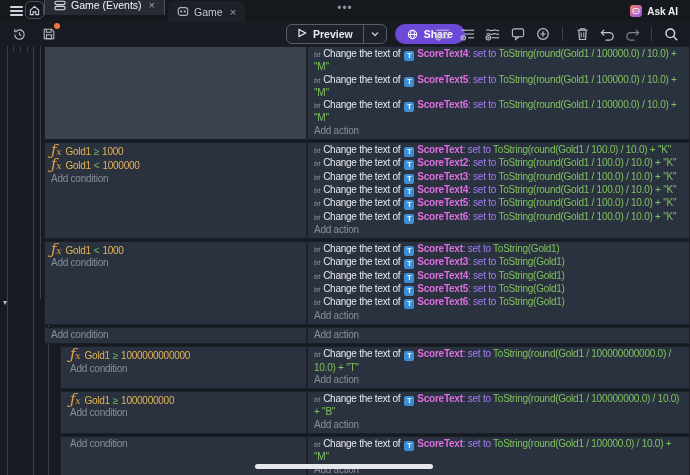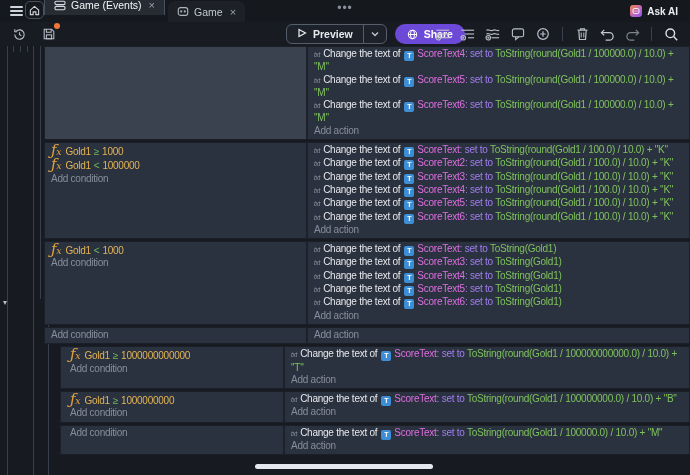--- a/index.html
+++ b/index.html
@@ -42,36 +42,36 @@
   .tb-right{margin-left:auto;display:flex;align-items:center;gap:7px;}
   .tb-sep{width:1px;height:14px;background:#3a414d;margin:0 3px;}
 
   
   .sheet{position:absolute;top:46px;left:0;right:0;bottom:0;background:#171a20;overflow:hidden;}
   .guide{position:absolute;width:1px;background:#39404d;}
   .chevron{position:absolute;left:3px;top:252px;font-size:8px;color:#b6bcc6;cursor:pointer;}
   .events{position:absolute;top:0;left:0;right:0;}
   .event{display:flex;margin-left:44px;background:#2b323f;border:1px solid #1b2028;margin-bottom:2px;}
   .cond{width:263px;border-right:2px solid #1d222a;padding:1px 6px 2px;}
-  .child-list .cond{width:224px;padding-left:9px;}
+  .child-list .cond{width:247px;padding-left:9px;}
   .acts{flex:1;padding:1px 6px 2px;min-width:0;}
   .child-list{margin-left:60px;}
   .child-list .event{margin-left:0;margin-bottom:2px;}
   .event.selected>.cond{background:#3a4250;}
   .line{font-size:10px;line-height:12.3px;letter-spacing:-0.25px;}
   .cond .line{color:#e2b355;}
   .fx{color:#e2a33c;font-family:"DejaVu Serif",serif;font-style:italic;margin-right:4px;font-size:15px;}
   .c-op{color:#74b95c;margin:0 3px;}
   .add-link{font-size:10px;line-height:12.3px;letter-spacing:-0.25px;color:#878e9b;cursor:pointer;}
   .txt-ico{color:#8d93a0;font-size:6.5px;font-style:italic;margin-right:3px;}
   .a-prefix{color:#e6e8ec;}
   .obj-ico{display:inline-block;width:10px;height:10px;border-radius:2px;background:#3e8ed6;
            color:#fff;font-size:7px;font-weight:bold;text-align:center;line-height:10px;
            vertical-align:-1px;margin:0 3px 0 4px;}
-  .a-obj{color:#dd6ee0;font-weight:normal;}
+  .a-obj{color:#dd6ee0;font-weight:bold;}
   .a-mid{color:#a07ef0;}
   .a-expr{color:#7fc25d;}
   .hscroll{position:absolute;left:255px;top:418px;width:178px;height:5px;border-radius:3px;
            background:#e4e7ec;cursor:pointer;}
   svg{display:block;}
 </style>
 </head>
 <body>
 
 <div class="app">

